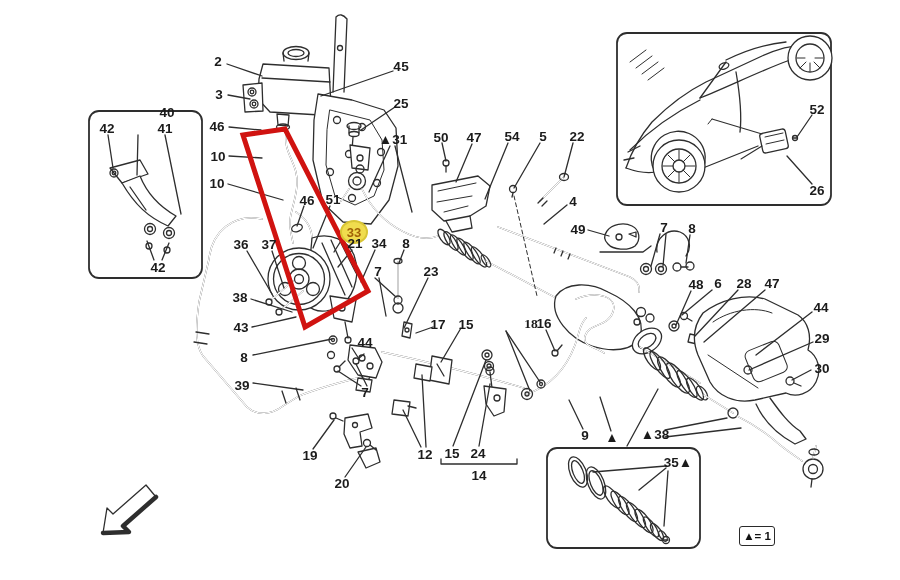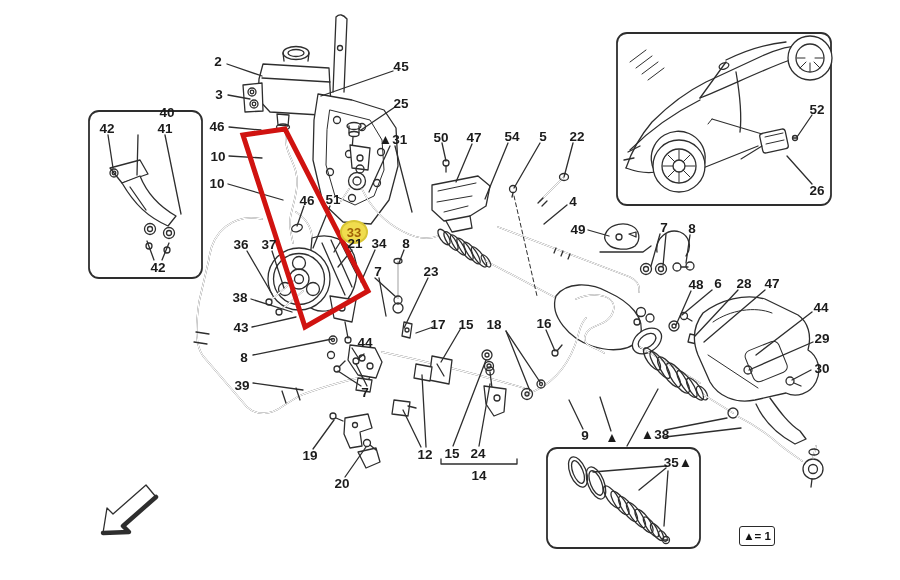--- a/index.html
+++ b/index.html
@@ -440,21 +440,21 @@
       <span class="callout" style="left: 577px; top: 136px;">22</span>
       <span class="callout" style="left: 307px; top: 200px;">46</span>
       <span class="callout" style="left: 333px; top: 199px;">51</span>
       <span class="callout" style="left: 355px; top: 243px;">21</span>
       <span class="callout" style="left: 379px; top: 243px;">34</span>
       <span class="callout" style="left: 406px; top: 243px;">8</span>
       <span class="callout" style="left: 378px; top: 271px;">7</span>
       <span class="callout" style="left: 431px; top: 271px;">23</span>
       <span class="callout" style="left: 438px; top: 324px;">17</span>
       <span class="callout" style="left: 466px; top: 324px;">15</span>
-      <span class="callout" style="left: 494px; top: 324px;">18</span>
+      <span class="callout" style="left: 531px; top: 324px; font-family: Liberation Serif, serif;">18</span>
       <span class="callout" style="left: 544px; top: 323px;">16</span>
       <span class="callout" style="left: 349px; top: 342px; margin-left: 16px;">44</span>
       <span class="callout" style="left: 365px; top: 392px;">7</span>
       <span class="callout" style="left: 310px; top: 455px;">19</span>
       <span class="callout" style="left: 342px; top: 483px;">20</span>
       <span class="callout" style="left: 425px; top: 454px;">12</span>
       <span class="callout" style="left: 452px; top: 453px;">15</span>
       <span class="callout" style="left: 478px; top: 453px;">24</span>
       <span class="callout" style="left: 479px; top: 475px;">14</span>
       <span class="callout" style="left: 573px; top: 201px;">4</span>

